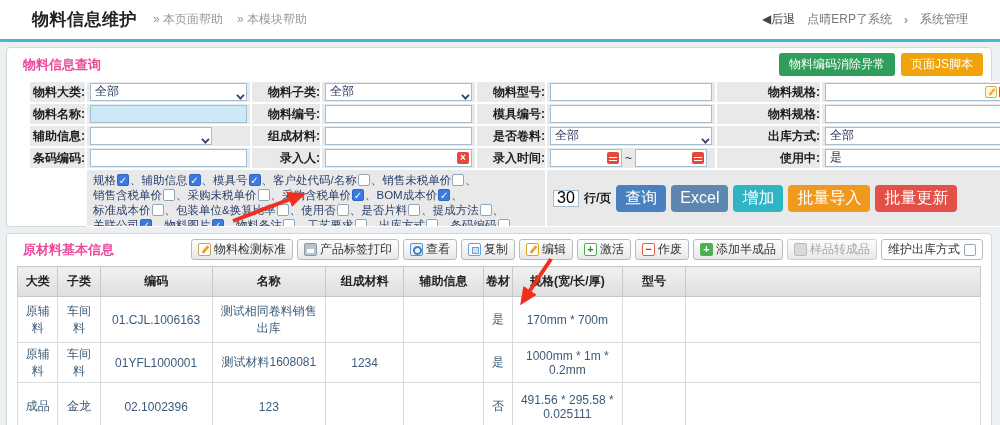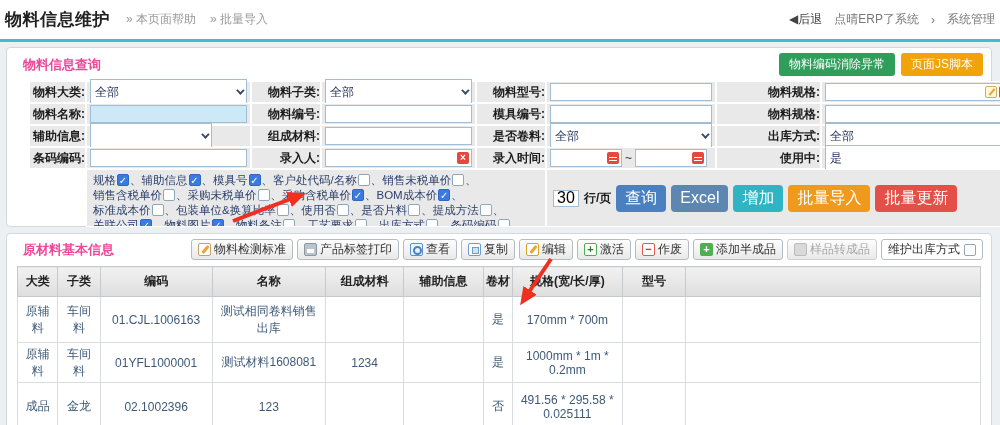--- a/index.html
+++ b/index.html
@@ -6,21 +6,21 @@
     --accent:#47b6d7; --btn-green:#2f9e5a; --btn-orange:#f0a30a;
     --btn-search:#4a80c0; --btn-excel:#5d87b0; --btn-add:#2fb4c4;
     --btn-import:#f09a1d; --btn-update:#e25048; --arrow:#ef2f1f;
     --redicon:#e3493d; --cb-on:#3b7be0;
   }
   *{box-sizing:border-box;margin:0;padding:0}
   html,body{width:1000px;height:425px;overflow:hidden}
   body{background:#edf0f2;font-family:"Liberation Sans","DejaVu Sans",sans-serif;position:relative;font-size:12px;color:#333}
 
   
-  .topbar{height:42px;background:#fff;border-bottom:3px solid var(--accent);display:flex;align-items:center;padding:0 5px}
+  .topbar{height:42px;background:#fff;border-bottom:3px solid var(--accent);display:flex;align-items:center;padding:0 32px}
   .page-title{font-size:17px;font-weight:bold;color:#222;letter-spacing:.5px}
   .help-links{margin-left:16px;display:flex;gap:14px;color:#999;font-size:12px}
   .crumbs{margin-left:auto;display:flex;gap:12px;align-items:center;color:#777;font-size:12px}
   .crumbs .back{color:#444}
 
   
   .panel{position:absolute;left:6px;right:8px;background:#fff;border:1px solid #d3d8db;border-radius:4px}
   #panel-query{top:47px;height:180px}
   #panel-grid{top:233px;height:220px;border-radius:4px 4px 0 0}
   .panel-head{display:flex;align-items:center;padding:5px 8px 3px 16px}
@@ -32,21 +32,21 @@
 
   
   .form{margin:2px 8px 0 22px;display:grid;grid-template-columns:57px 165px 70px 155px 70px 170px 105px 1fr;grid-template-rows:22px 22px 22px 22px 58px}
   .form>div{background:#e9e9e9;border:1px solid #fff;display:flex;align-items:center}
   .lbl{justify-content:flex-end;padding-right:0;font-weight:bold;color:#1d1d1d;white-space:nowrap}
   .fld{padding:1px 3px}
   .inp,.ibox{height:18px;width:100%;border:1px solid #a3bdd3;background:#fff;font-size:12px;color:#234;padding:0 3px;font-family:inherit}
   .ibox{display:flex;align-items:center;gap:2px;padding:0 2px}
   .ibox .inp2{border:none;outline:none;flex:1;min-width:10px;height:14px;font-size:12px;font-family:inherit;background:transparent}
   .inp.blue{background:#cde9f7}
-  .sel{height:26px;width:100%;border:1px solid #a3bdd3;background:#fff;display:flex;align-items:center;padding:0 4px;color:#1f2d54}
+  .sel{height:18px;width:100%;border:1px solid #a3bdd3;background:#fff;display:flex;align-items:flex-end;padding:0 4px;color:#1f2d54}
   .sel .v{flex:1;white-space:nowrap;overflow:hidden}
   .chev{width:6px;height:6px;border-right:2px solid #3a4a66;border-bottom:2px solid #3a4a66;transform:rotate(45deg) translateY(-2px);flex:none;margin-left:4px}
   .tilde{padding:0 3px;color:#333}
 
   
   .ic-clear,.ic-cal,.ic-note{display:inline-block;width:12px;height:12px;border-radius:2px;position:relative;flex:none}
   .ic-clear{background:var(--redicon)}
   .ic-clear::after{content:"×";position:absolute;inset:0;color:#fff;font-size:10px;line-height:11px;text-align:center;font-weight:bold}
   .ic-cal{background:var(--redicon);background-image:linear-gradient(#fff,#fff),linear-gradient(#fff,#fff);background-size:8px 1px,8px 1px;background-position:2px 5px,2px 8px;background-repeat:no-repeat}
   .ic-note{background:#fdf6d8;border:1px solid #c9b458}
@@ -101,21 +101,21 @@
 
   .arrows{position:absolute;left:0;top:0;width:1000px;height:425px;pointer-events:none;z-index:40}
 </style>
 </head>
 <body>
 
 <div class="topbar">
   <span class="page-title">物料信息维护</span>
   <span class="help-links">
     <span>» 本页面帮助</span>
-    <span>» 批量导入</span>
+    <span>» 本模块帮助</span>
   </span>
   <span class="crumbs">
     <span class="back">◀后退</span>
     <span>点晴ERP了系统</span>
     <span>›</span>
     <span>系统管理</span>
   </span>
 </div>
 
 <div class="panel" id="panel-query">

